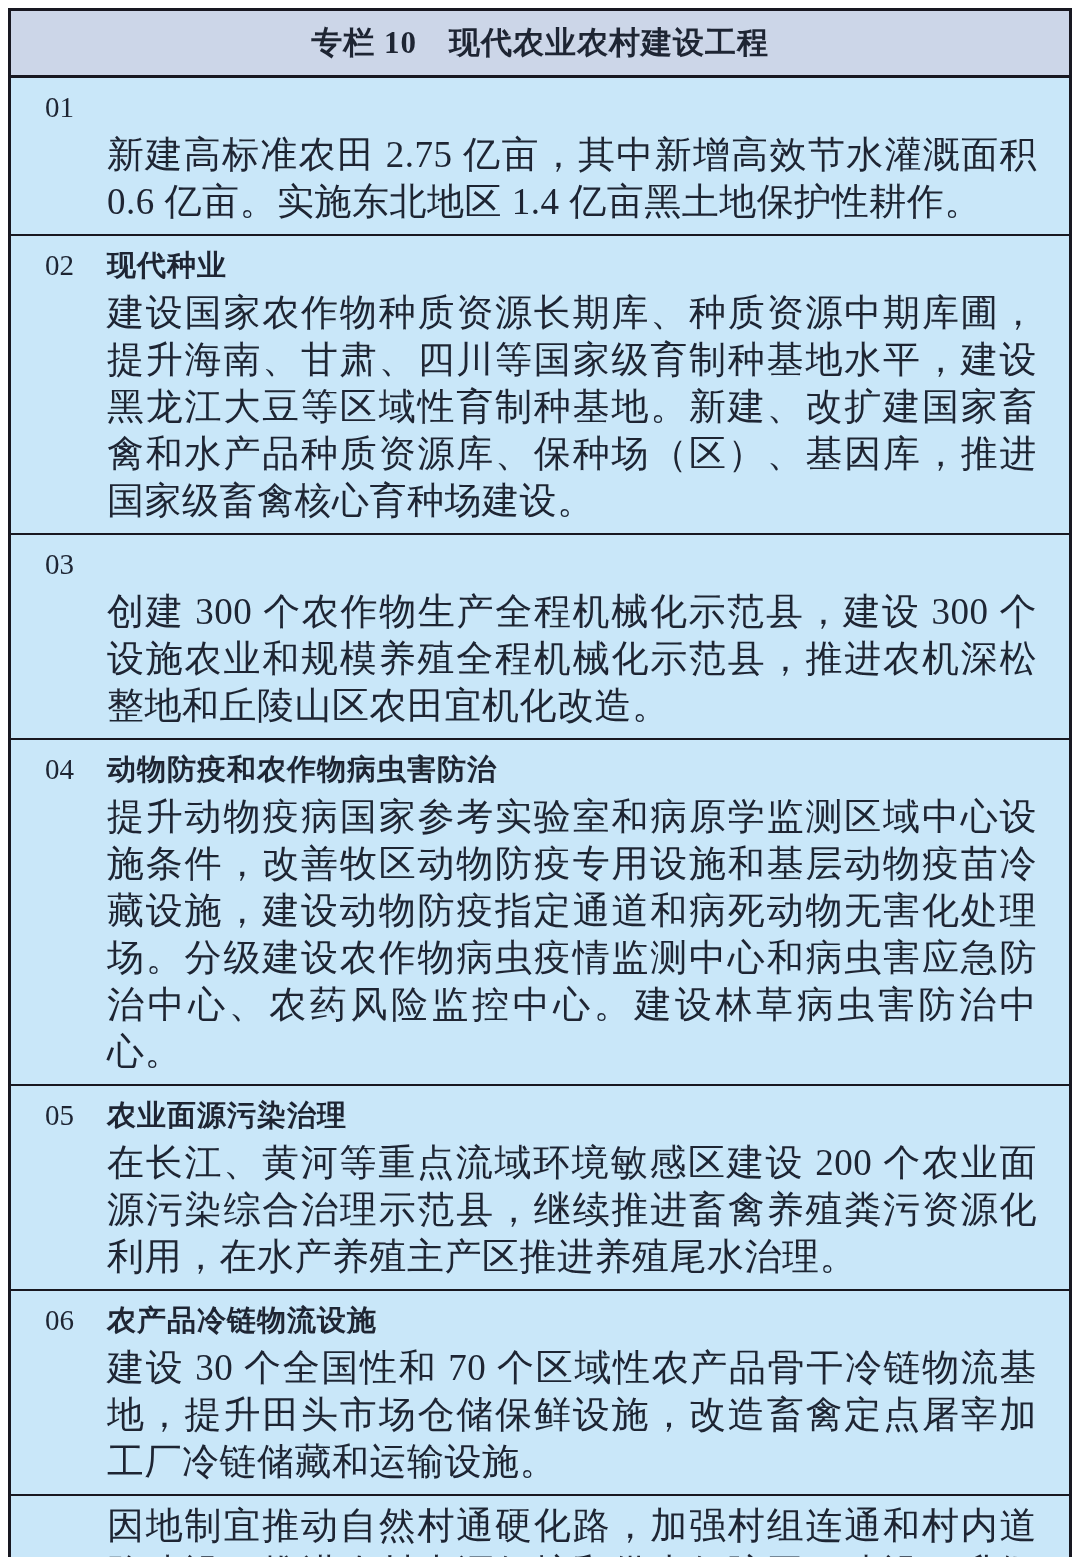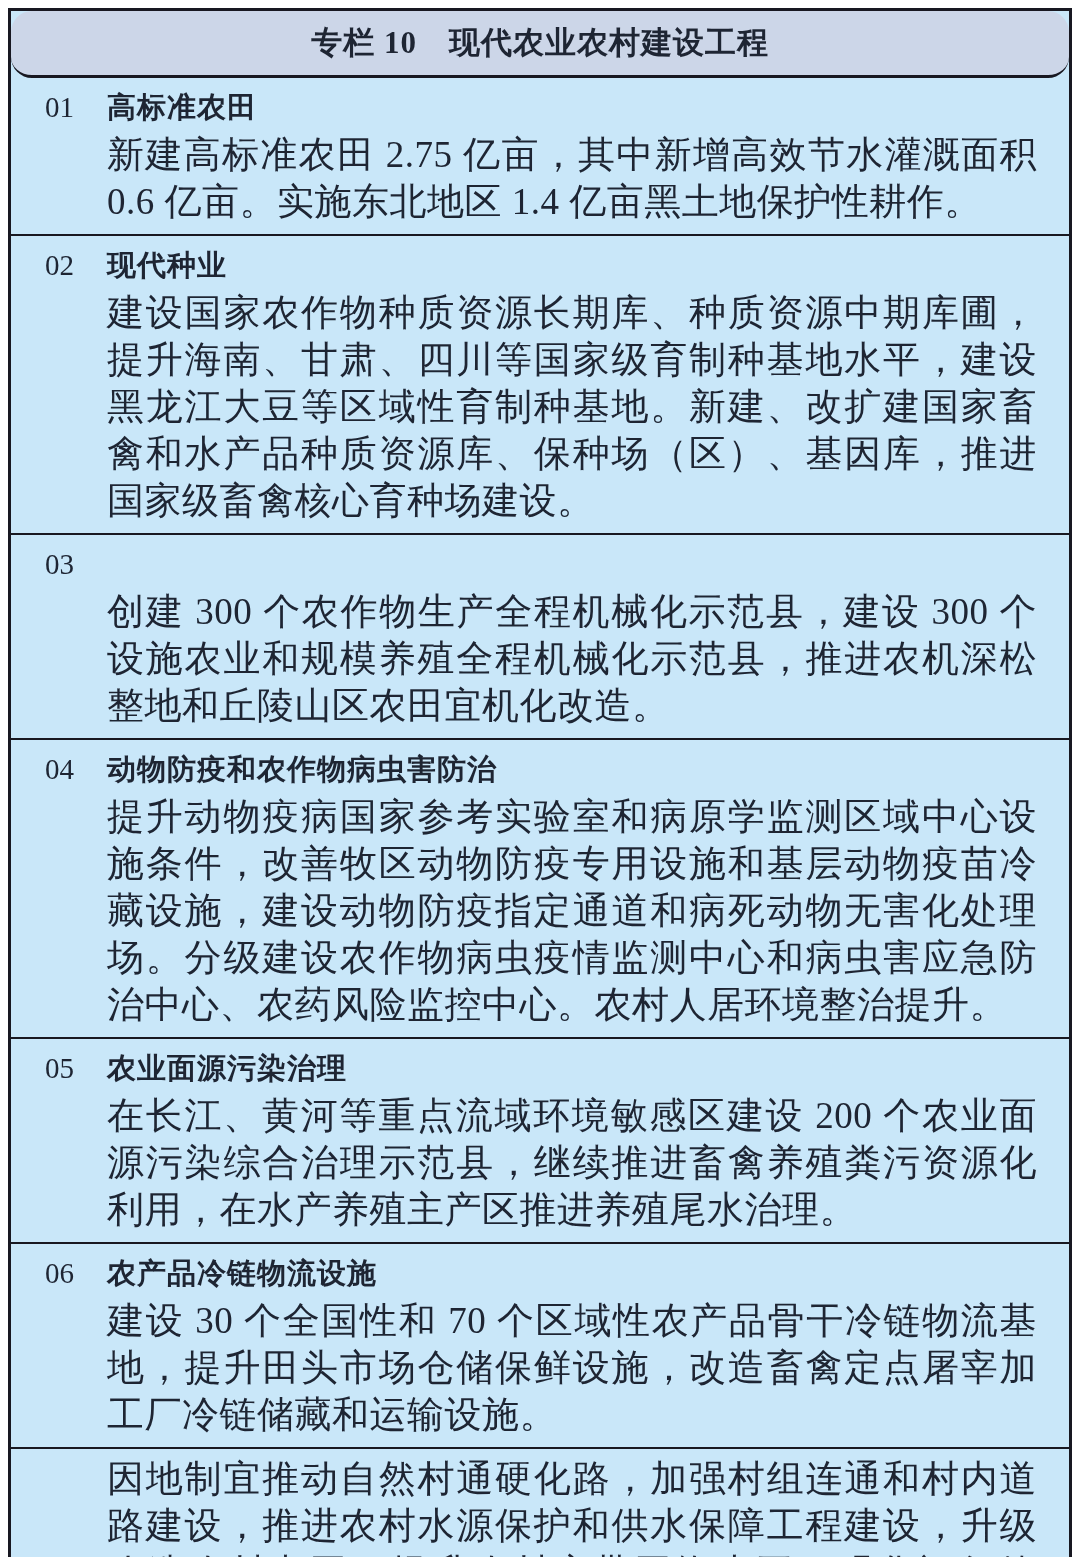--- a/index.html
+++ b/index.html
@@ -17,21 +17,20 @@
     box-sizing: border-box;
   }
   .title-bar {
     background: #ccd6e8;
     border-bottom: 3px solid #181821;
     text-align: center;
     font-weight: bold;
     font-size: 31px;
     padding: 11px 0;
     letter-spacing: 1px;
-    border-radius: 21px;
   }
   .section {
     border-bottom: 2px solid #181821;
     padding: 6px 32px 9px 34px;
   }
   .section:last-child {
     border-bottom: none;
   }
   .section-head {
     display: flex;
@@ -58,21 +57,20 @@
 </style>
 </head>
 <body>
 
 <div class="panel">
   <div class="title-bar">专栏 10　现代农业农村建设工程</div>
   <div>
   <div class="section">
     <div class="section-head">
       <span class="section-num">01</span>
-      <span class="section-heading">高标准农田</span>
     </div>
     <p class="section-body">新建高标准农田 2.75 亿亩，其中新增高效节水灌溉面积 0.6 亿亩。实施东北地区 1.4 亿亩黑土地保护性耕作。</p>
   </div>
 
   <div class="section">
     <div class="section-head">
       <span class="section-num">02</span>
       <span class="section-heading">现代种业</span>
     </div>
     <p class="section-body">建设国家农作物种质资源长期库、种质资源中期库圃，提升海南、甘肃、四川等国家级育制种基地水平，建设黑龙江大豆等区域性育制种基地。新建、改扩建国家畜禽和水产品种质资源库、保种场（区）、基因库，推进国家级畜禽核心育种场建设。</p>
@@ -83,21 +81,21 @@
       <span class="section-num">03</span>
     </div>
     <p class="section-body">创建 300 个农作物生产全程机械化示范县，建设 300 个设施农业和规模养殖全程机械化示范县，推进农机深松整地和丘陵山区农田宜机化改造。</p>
   </div>
 
   <div class="section">
     <div class="section-head">
       <span class="section-num">04</span>
       <span class="section-heading">动物防疫和农作物病虫害防治</span>
     </div>
-    <p class="section-body">提升动物疫病国家参考实验室和病原学监测区域中心设施条件，改善牧区动物防疫专用设施和基层动物疫苗冷藏设施，建设动物防疫指定通道和病死动物无害化处理场。分级建设农作物病虫疫情监测中心和病虫害应急防治中心、农药风险监控中心。农村人居环境整治提升。</p>
+    <p class="section-body">提升动物疫病国家参考实验室和病原学监测区域中心设施条件，改善牧区动物防疫专用设施和基层动物疫苗冷藏设施，建设动物防疫指定通道和病死动物无害化处理场。分级建设农作物病虫疫情监测中心和病虫害应急防治中心、农药风险监控中心。建设林草病虫害防治中心。</p>
   </div>
 
   <div class="section">
     <div class="section-head">
       <span class="section-num">05</span>
       <span class="section-heading">农业面源污染治理</span>
     </div>
     <p class="section-body">在长江、黄河等重点流域环境敏感区建设 200 个农业面源污染综合治理示范县，继续推进畜禽养殖粪污资源化利用，在水产养殖主产区推进养殖尾水治理。</p>
   </div>
 

